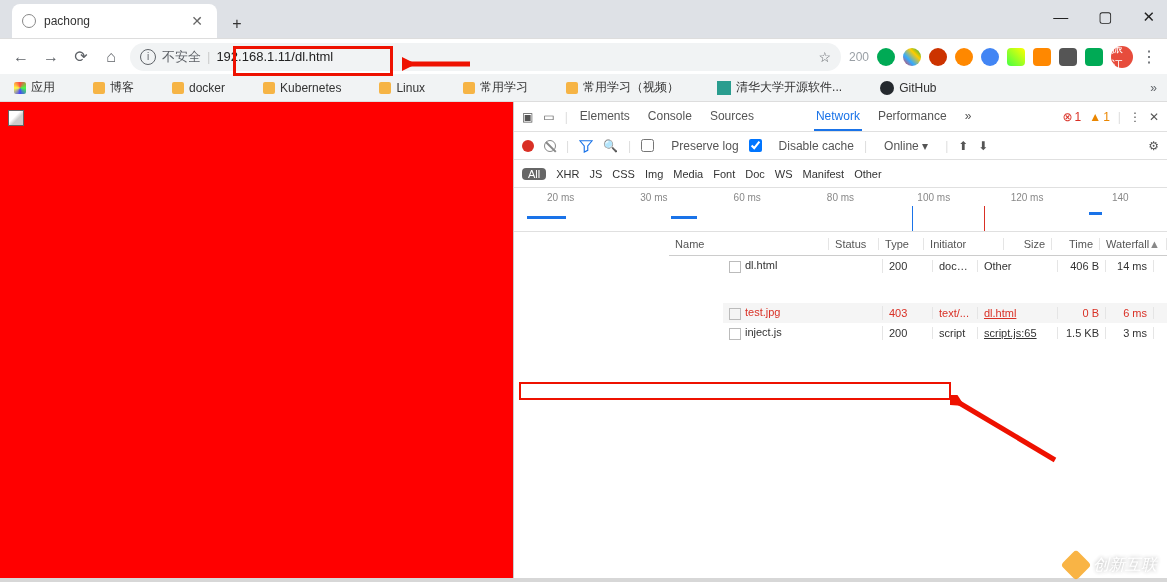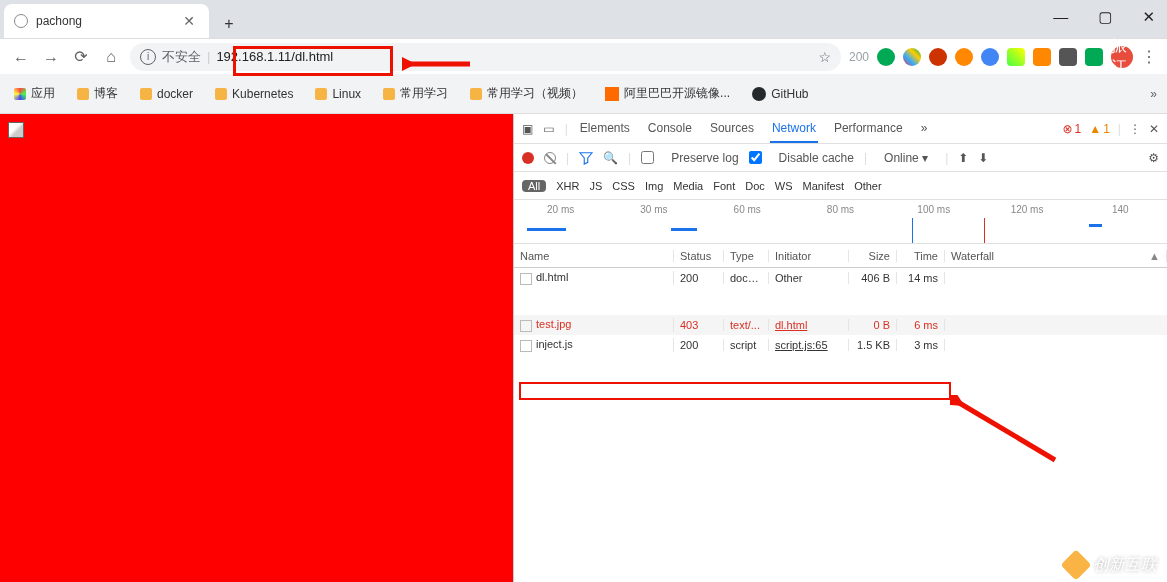--- a/index.html
+++ b/index.html
@@ -1,19 +1,19 @@
 <!DOCTYPE html>
 <html><head>
 <meta charset="utf-8">
 <style>
 * { box-sizing: border-box; font-family: "Segoe UI", "Microsoft YaHei", Arial, sans-serif; }
 body { margin:0; background:#d7d7d7; width:1167px; height:582px; position:relative; overflow:hidden; }
 
 
-.tab-strip { height:38px; background:#dee1e6; display:flex; align-items:flex-end; padding:0 4px 0 4px; }
+.tab-strip { height:38px; background:#dee1e6; display:flex; align-items:flex-end; padding:0 4px 0 12px; }
 .tab { background:#fff; height:34px; width:205px; border-radius:8px 8px 0 0; display:flex; align-items:center; padding:0 10px; gap:8px; font-size:12px; color:#333; }
 .tab .globe { width:14px; height:14px; border:1px solid #888; border-radius:50%; display:inline-block; }
 .tab .tx { flex:1; }
 .tab .x { color:#666; font-size:14px; padding:2px 4px; border-radius:3px; }
 .newtab { width:28px; height:28px; display:flex; align-items:center; justify-content:center; font-size:16px; color:#333; margin-left:6px; }
 .win-controls { position:absolute; top:4px; right:6px; display:flex; gap:18px; font-size:15px; color:#222; }
 .win-controls span { padding:4px 6px; }
 
 
 .addr { height:36px; background:#fff; display:flex; align-items:center; padding:0 10px; gap:8px; border-top:1px solid #ddd; }
@@ -24,49 +24,49 @@
 .omnibox .url { color:#222; }
 .omnibox .sep { color:#ccc; }
 .omnibox .star { margin-left:auto; color:#5f6368; font-size:14px; }
 .count { color:#9aa0a6; font-size:12px; }
 .ext { width:18px; height:18px; border-radius:50%; display:inline-block; }
 .ext.b0{background:#0a5}.ext.b1{background:linear-gradient(45deg,#f33,#3af,#fc0,#0a5);}
 .ext.b2{background:#c30}.ext.b3{background:#f80}.ext.b4{background:#4285f4}
 .ext.b5{background:linear-gradient(45deg,#4f4,#ff0);border-radius:4px}
 .ext.b6{background:#f80;border-radius:4px}.ext.b7{background:#555;border-radius:4px}
 .ext.b8{background:#0a5;border-radius:4px}
-.avatar { width:22px; height:22px; border-radius:50%; background:#e74c3c; color:#fff; font-size:16px; display:flex; align-items:center; justify-content:center; }
+.avatar { width:22px; height:22px; border-radius:50%; background:#e74c3c; color:#fff; font-size:12px; display:flex; align-items:center; justify-content:center; }
 .more { color:#5f6368; font-size:16px; }
 
 
 .anno-url { position:absolute; top:46px; left:233px; width:160px; height:30px; border:3px solid #e10; pointer-events:none; }
 .arrow-url { position:absolute; top:50px; left:402px; width:70px; height:24px; pointer-events:none; }
 .anno-row { position:absolute; top:382px; left:519px; width:432px; height:18px; border:2px solid #e10; pointer-events:none; }
 .arrow-row { position:absolute; top:395px; left:950px; width:110px; height:70px; pointer-events:none; }
 
 
-.bm { height:40px; background:#f1f3f4; display:flex; align-items:center; padding:0 10px; gap:14px; font-size:12px; color:#333; border-bottom:1px solid #ddd; }
+.bm { height:28px; background:#f1f3f4; display:flex; align-items:center; padding:0 10px; gap:30px; font-size:12px; color:#333; border-bottom:1px solid #ddd; }
 .bm .bm-apps { display:flex; align-items:center; gap:5px; }
 .bm .ico { width:12px; height:12px; display:inline-block; border-radius:2px; }
 .bm .folder { background:#f6b445; }
 .bm .item { display:flex; align-items:center; gap:5px; padding:2px 4px; }
 .bm .drv { width:14px; height:14px; display:inline-block; }
 .bm .chev { color:#5f6368; margin-left:auto; }
 
 
 .split { display:flex; height:calc(582px - 38px - 36px - 32px); }
 .left { width:513px; background:#ff0000; position:relative; }
 .left .broken { width:16px; height:16px; border:1px solid #666; margin:8px; background:linear-gradient(135deg,#fff 40%,#ccc 60%); }
 
 .devtools { flex:1; background:#fff; display:flex; flex-direction:column; border-left:1px solid #ccc; font-size:12px; color:#333; }
 
 .dt-top { height:30px; display:flex; align-items:center; padding:0 8px; gap:10px; border-bottom:1px solid #e0e0e0; }
 .dt-top .tabs { display:flex; gap:14px; }
 .dt-top .tabs span { padding:6px 2px; color:#555; }
-.dt-top .tabs span.active { color:#1a73e8; border-bottom:2px solid #1a73e8; }
+.dt-top .tabs span.active { color:#1a73e8; border-bottom:2px solid #1a73e8;margin-left:44px; }
 .dt-top .right { margin-left:auto; display:flex; align-items:center; gap:8px; }
 .err-badge { color:#d93025; font-size:12px; display:flex; align-items:center; gap:2px; }
 .warn-badge { color:#ea8600; font-size:12px; display:flex; align-items:center; gap:2px; }
 
 .dt-tool { height:28px; display:flex; align-items:center; padding:0 8px; gap:10px; border-bottom:1px solid #e0e0e0; color:#555; }
 .rec { width:12px; height:12px; border-radius:50%; background:#d93025; }
 .stop { width:12px; height:12px; border:1.5px solid #888; border-radius:50%; position:relative; }
 .stop:after { content:''; position:absolute; width:14px; height:1.5px; background:#888; top:5px; left:-1px; transform:rotate(45deg); }
 .funnel { width:14px; height:14px; display:inline-block; }
 .chk { display:flex; align-items:center; gap:17px; }
@@ -79,21 +79,21 @@
 .dt-types { height:28px; display:flex; align-items:center; padding:0 8px; gap:10px; border-bottom:1px solid #e0e0e0; font-size:11px; }
 .pill { background:#666; color:#fff; border-radius:4px; padding:0 6px; }
 
 .timeline { height:44px; border-bottom:1px solid #e0e0e0; position:relative; padding-top:4px; }
 .tl-labels { display:flex; font-size:10px; color:#888; }
 .tl-labels span { flex:1; text-align:center; }
 .tl-bars { position:absolute; bottom:10px; left:0; right:0; height:10px; }
 .tl-bar { position:absolute; height:3px; bottom:2px; }
 .tl-line { position:absolute; top:18px; bottom:0; width:1px; }
 
-.table { flex:1; display:flex; flex-direction:column; }
+.table { flex:1; display:flex; flex-direction:column;align-items:flex-end; }
 .thead { display:flex; height:24px; align-items:center; border-bottom:1px solid #ccc; font-size:11px; color:#555; }
 .th, .td { border-right:1px solid #e5e5e5; padding:0 6px; overflow:hidden; text-overflow:ellipsis; white-space:nowrap; }
 .c-name{width:160px}.c-status{width:50px}.c-type{width:45px}.c-init{width:80px}.c-size{width:48px;text-align:right}.c-time{width:48px;text-align:right}.c-wf{flex:1;position:relative}
 .tbody { overflow:auto; }
 .tr { display:flex; height:20px; align-items:center; font-size:11px; }
 .tr.even { background:#f5f5f5; }
 .tr.err { color:#d93025;margin-top:27px; }
 .td .doc-ico { width:12px; height:12px; border:1px solid #bbb; display:inline-block; margin-right:4px; vertical-align:middle; }
 .td .lnk { text-decoration:underline; }
 
@@ -167,22 +167,22 @@
     </div>
   <div class="item">
       <span class="ico folder"></span>
       <span>常用学习</span>
     </div>
   <div class="item">
       <span class="ico folder"></span>
       <span>常用学习（视频）</span>
     </div>
   <div class="item">
-      <span class="drv" style="background:#ff6a00"></span>
-      <span>阿里巴巴开源镜像...</span>
+      <span class="drv" style="background:#2a9d8f"></span>
+      <span>清华大学开源软件...</span>
     </div>
   <div class="item">
       <span class="drv" style="background:#24292e;border-radius:50%"></span>
       <span>GitHub</span>
     </div>
   <span class="chev">»</span>
 </div>
 
 <div class="split">
   <div class="left">

